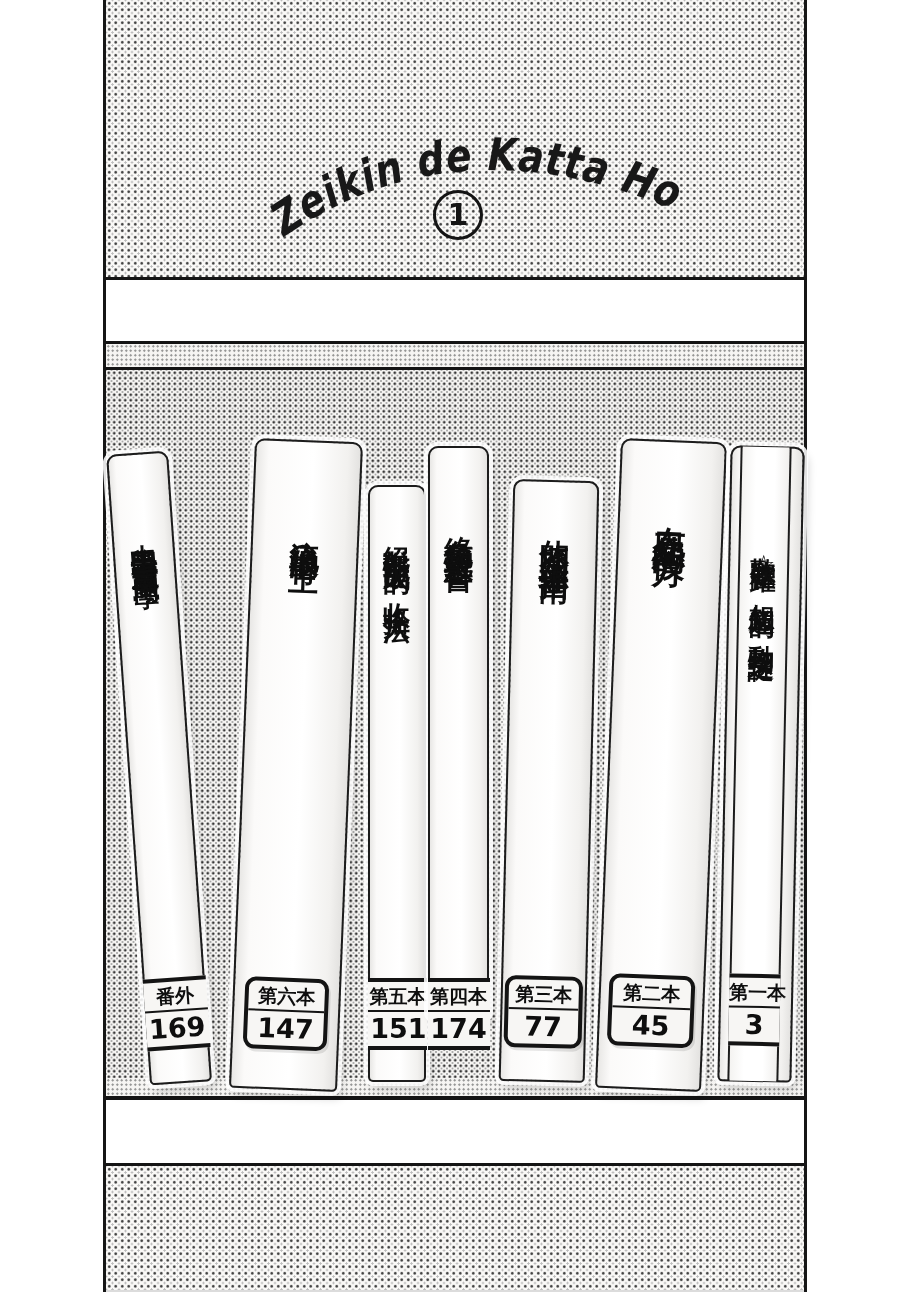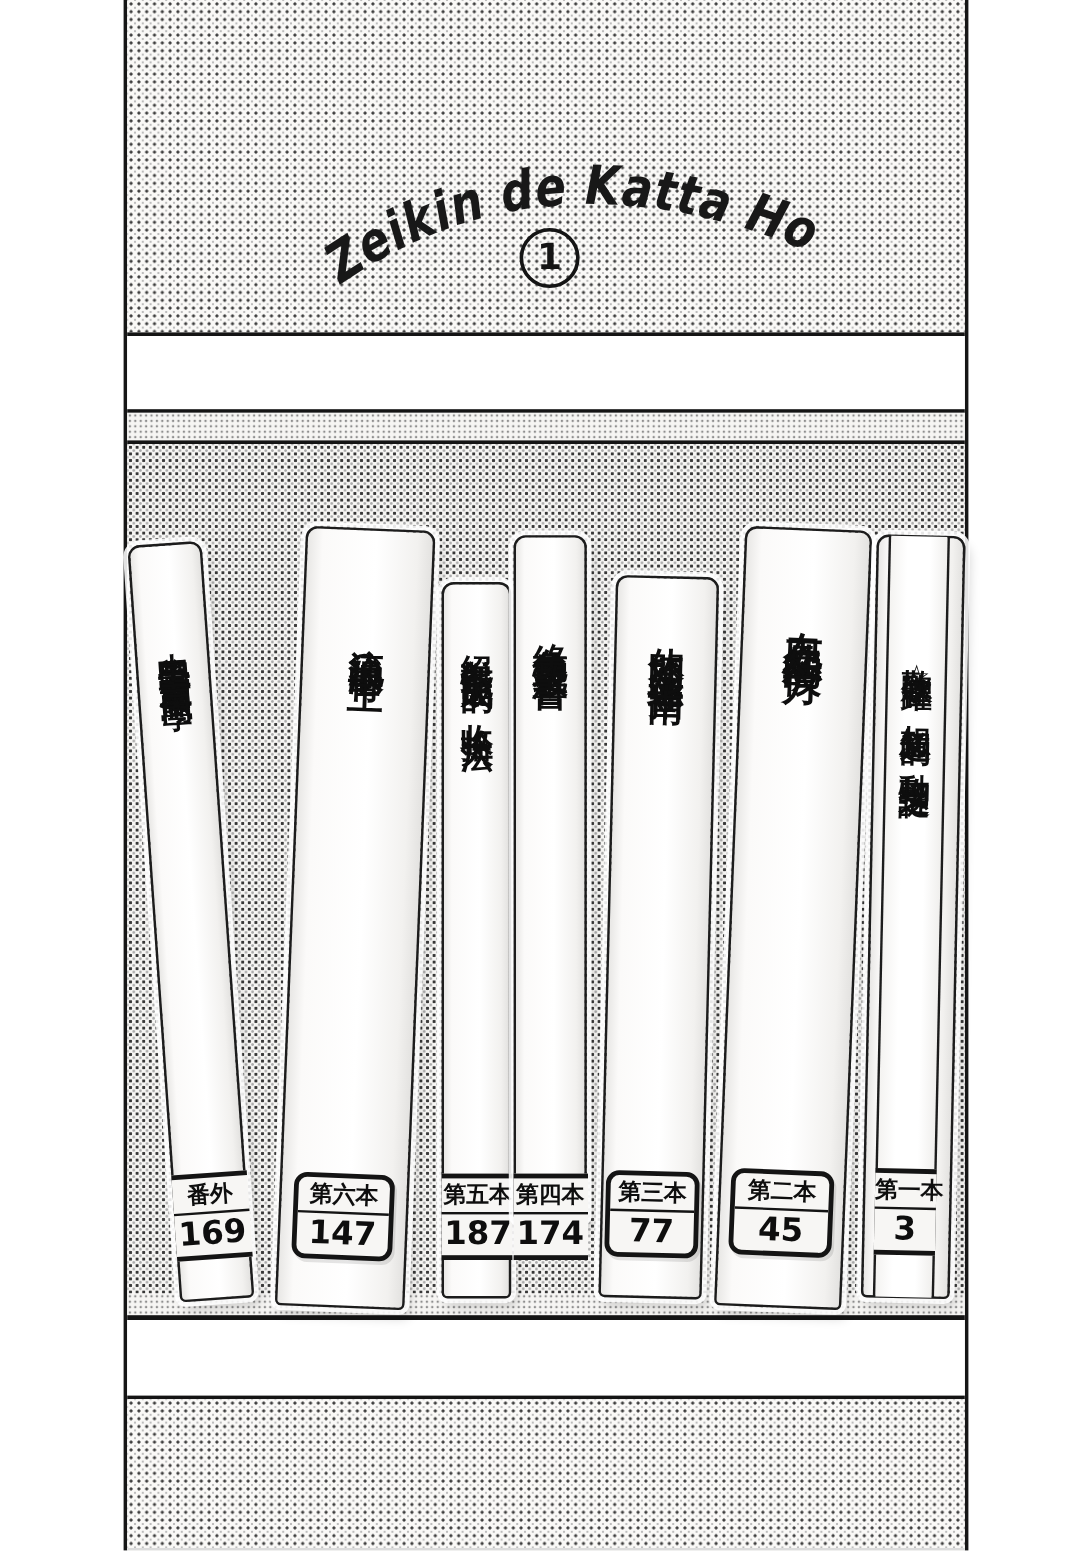--- a/index.html
+++ b/index.html
@@ -169,21 +169,21 @@
       <div class="label-box">
         <div class="label-chapter">第六本</div>
         <div class="label-page">147</div>
       </div>
     </div>
 
     <div class="book b3">
       <div class="spine-title">絕對能完成的！收拾大法</div>
       <div class="label-band">
         <div class="label-chapter">第五本</div>
-        <div class="label-page">187</div>
+        <div class="label-page">151</div>
       </div>
     </div>
 
     <div class="book b4">
       <div class="spine-title">綠色節電教科書</div>
       <div class="label-band">
         <div class="label-chapter">第四本</div>
         <div class="label-page">174</div>
       </div>
     </div>

